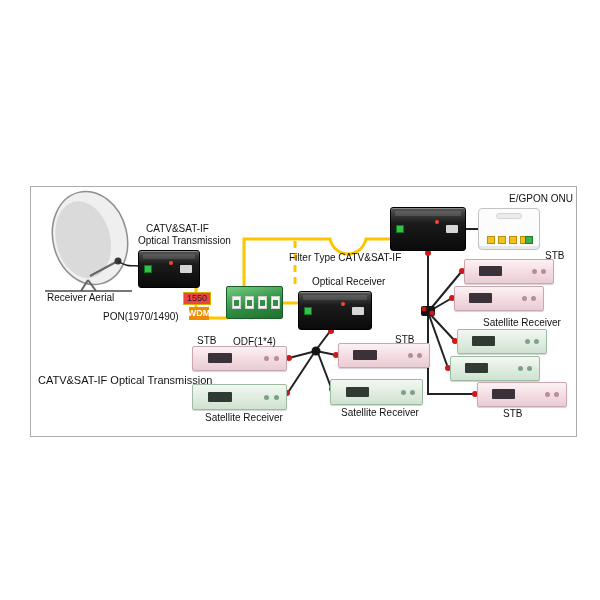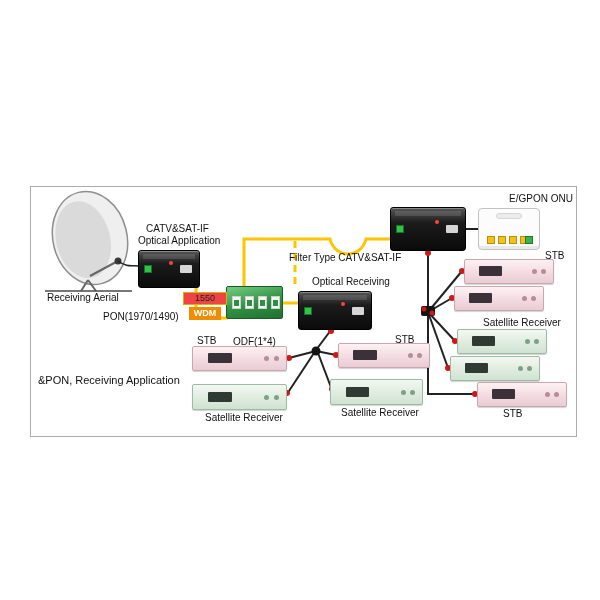--- a/index.html
+++ b/index.html
@@ -3,22 +3,22 @@
 <meta charset="utf-8">
 <style>
   *{margin:0;padding:0;box-sizing:border-box}
   html,body{width:600px;height:600px;background:#fff}
   body{font-family:"Liberation Sans",sans-serif;position:relative;overflow:hidden}
   .canvas{position:absolute;left:0;top:0;width:600px;height:600px}
   .frame{position:absolute;left:30px;top:186px;width:547px;height:251px;border:1px solid #ababab;background:#fff;z-index:0}
   svg.overlay{position:absolute;left:0;top:0;z-index:1}
   .lbl{position:absolute;font-size:10px;color:#111;white-space:nowrap;z-index:3}
   .tag{position:absolute;z-index:3;display:flex;align-items:center;justify-content:center;font-size:9px;line-height:1}
-  .tag-1550{left:183px;top:292px;width:44px;height:13px;background:#ef4444;color:#222;border:1px solid #d8b200}
-  .tag-wdm{left:189px;top:307px;width:32px;height:13px;background:#f08c00;color:#fff;font-weight:bold}
+  .tag-1550{left:183px;top:292px;width:28px;height:13px;background:#ef4444;color:#222;border:1px solid #d8b200}
+  .tag-wdm{left:189px;top:307px;width:20px;height:13px;background:#f08c00;color:#fff;font-weight:bold}
   .device{position:absolute;z-index:2}
   .opt{background:linear-gradient(180deg,#565656 0%,#1c1c1c 35%,#0a0a0a 100%);border:1px solid #000;border-radius:3px;box-shadow:inset 0 1px 0 rgba(255,255,255,.3)}
   .opt .pgreen{position:absolute;left:5px;top:50%;transform:translateY(-50%);width:8px;height:8px;background:#35c04a;border:1px solid #0c7a1f}
   .opt .psilver{position:absolute;right:7px;top:50%;transform:translateY(-50%);width:12px;height:8px;background:#d6d6d6;border-radius:1px}
   .opt .pled{position:absolute;right:26px;top:28%;width:4px;height:4px;border-radius:50%;background:#ff4136}
   .opt .pstrip{position:absolute;left:4px;top:3px;right:4px;height:5px;background:rgba(255,255,255,.12)}
   .stb{background:linear-gradient(180deg,#fdf1f4 0%,#f3dbe1 55%,#e9ccd4 100%);border:1px solid #c8a7b0;border-radius:2px;box-shadow:0 1px 1px rgba(0,0,0,.18)}
   .stb .disp{position:absolute;left:16%;top:28%;width:26%;height:42%;background:#3a3238;border-radius:1px}
   .stb .k1,.stb .k2{position:absolute;top:40%;width:5px;height:5px;border-radius:50%;background:#b78e98}
   .stb .k1{right:18%}.stb .k2{right:8%}
@@ -90,27 +90,27 @@
       <circle cx="462" cy="271" r="3"></circle>
       <circle cx="452" cy="298" r="3"></circle>
       <circle cx="455" cy="341" r="3"></circle>
       <circle cx="448" cy="368" r="3"></circle>
       <circle cx="475" cy="394" r="3"></circle>
       <circle cx="424" cy="309" r="2.5"></circle>
       <circle cx="432" cy="313" r="2.5"></circle>
     </g>
   </svg>
 
-  <div class="lbl" style="left:47px;top:292px">Receiving Aerial</div>
+  <div class="lbl" style="left:47px;top:292px">Receiver Aerial</div>
   <div class="lbl" style="left:146px;top:223px">CATV&amp;SAT-IF</div>
-  <div class="lbl" style="left:138px;top:235px">Optical Application</div>
+  <div class="lbl" style="left:138px;top:235px">Optical Transmission</div>
   <div class="lbl" style="left:103px;top:311px">PON(1970/1490)</div>
   <div class="lbl" style="left:233px;top:336px">ODF(1*4)</div>
   <div class="lbl" style="left:289px;top:252px">Filter Type CATV&amp;SAT-IF</div>
-  <div class="lbl" style="left:312px;top:276px">Optical Receiving</div>
+  <div class="lbl" style="left:312px;top:276px">Optical Receiver</div>
   <div class="lbl" style="left:509px;top:193px">E/GPON ONU</div>
   <div class="lbl" style="left:545px;top:250px">STB</div>
   <div class="lbl" style="left:483px;top:317px">Satellite Receiver</div>
   <div class="lbl" style="left:503px;top:408px">STB</div>
   <div class="lbl" style="left:197px;top:335px">STB</div>
   <div class="lbl" style="left:395px;top:334px">STB</div>
   <div class="lbl" style="left:205px;top:412px">Satellite Receiver</div>
   <div class="lbl" style="left:341px;top:407px">Satellite Receiver</div>
 
   <div class="tag tag-1550">1550</div>
@@ -202,16 +202,16 @@
       <span class="k1"></span>
       <span class="k2"></span>
   </div>
   <div class="device satrx" style="left:330px;top:379px;width:93px;height:26px">
     <span class="disp"></span>
       <span class="k1"></span>
       <span class="k2"></span>
   </div>
 
   <div class="caption">
-    <div>&amp;PON, Receiving Application</div>
+    <div>CATV&amp;SAT-IF Optical Transmission</div>
   </div>
 
 </div>
 
 </body></html>

